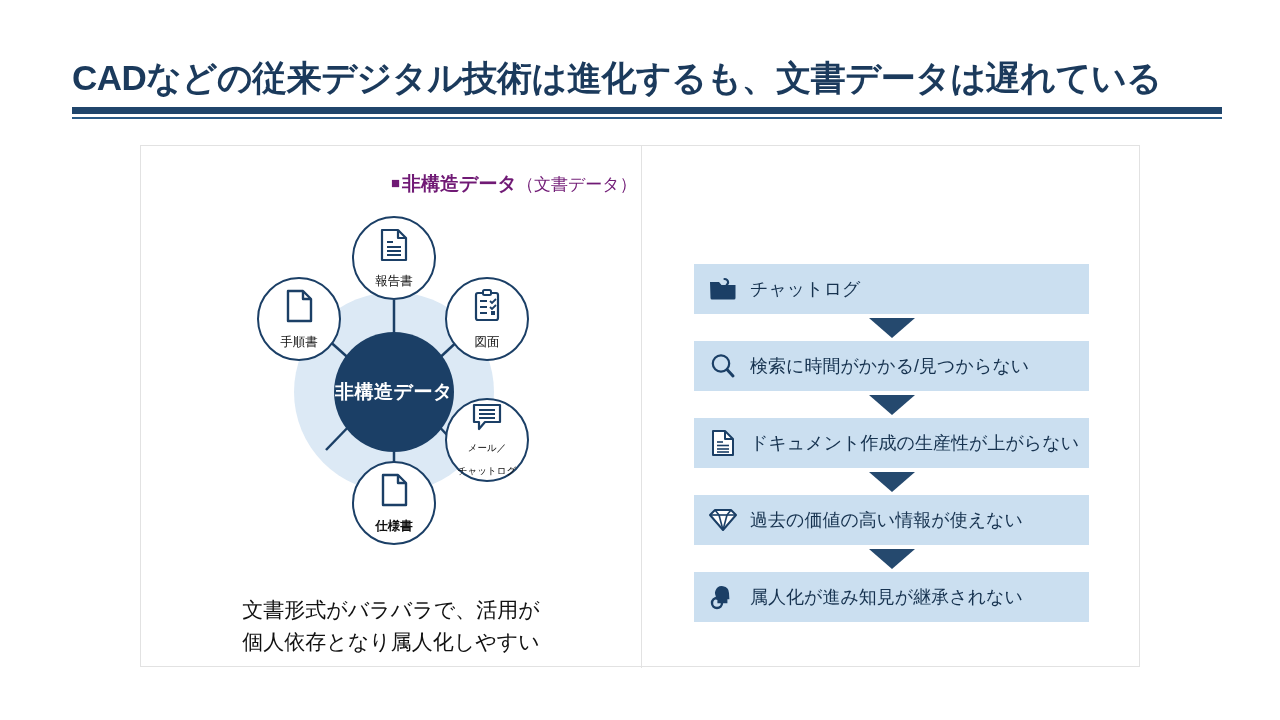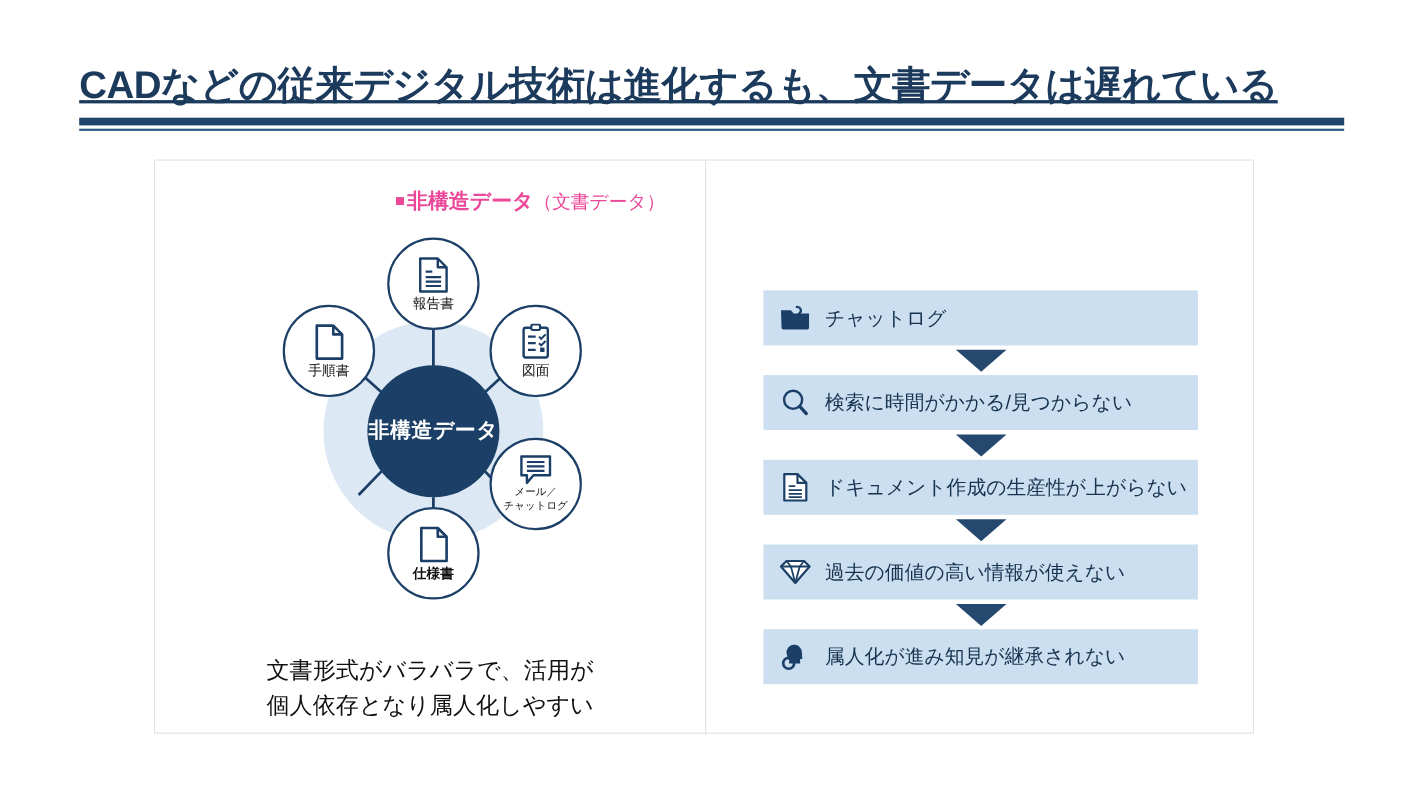--- a/index.html
+++ b/index.html
@@ -23,21 +23,20 @@
     top: 58px;
     width: 1150px;
   }
   .slide-title {
     font-size: 35px;
     font-weight: bold;
     color: #1b3a5c;
     letter-spacing: -0.5px;
     line-height: 1.15;
     white-space: nowrap;
-    text-decoration: underline;
   }
   .title-rule-thick {
     margin-top: 9px;
     height: 7px;
     background: #20456b;
   }
   .title-rule-thin {
     margin-top: 3px;
     height: 2px;
     background: #2a5party;
@@ -62,23 +61,24 @@
     width: 1px;
     height: 522px;
     background: #e2e2e2;
   }
 
   
   .col-head {
     position: absolute;
     font-size: 19px;
     font-weight: bold;
-    color: #ec4899;
+    color: #701a75;
     line-height: 1.45;
     white-space: nowrap;
+    margin-left: 32px;
   }
   .col-head .sq {
     font-size: 15px;
     vertical-align: 2px;
     margin-right: 2px;
   }
   .col-head .sub {
     font-weight: normal;
     font-size: 17px;
   }
@@ -131,21 +131,21 @@
     box-sizing: border-box;
     display: flex;
     flex-direction: column;
     align-items: center;
     justify-content: center;
   }
   .node .glyph { display: block; line-height: 0; }
   .node .nlabel {
     font-size: 12.5px;
     color: #111;
-    margin-top: 2px;
+    margin-top: 12px;
     text-align: center;
     line-height: 1.12;
     white-space: nowrap;
   }
   .node .nlabel.small { font-size: 9.5px; }
 
   #node-houkokusho { left: 131px; top: 8px; }
   #node-zumen      { left: 224px; top: 69px; }
   #node-mail       { left: 224px; top: 190px; }
   #node-shiyousho  { left: 131px; top: 253px; font-weight: bold; }

